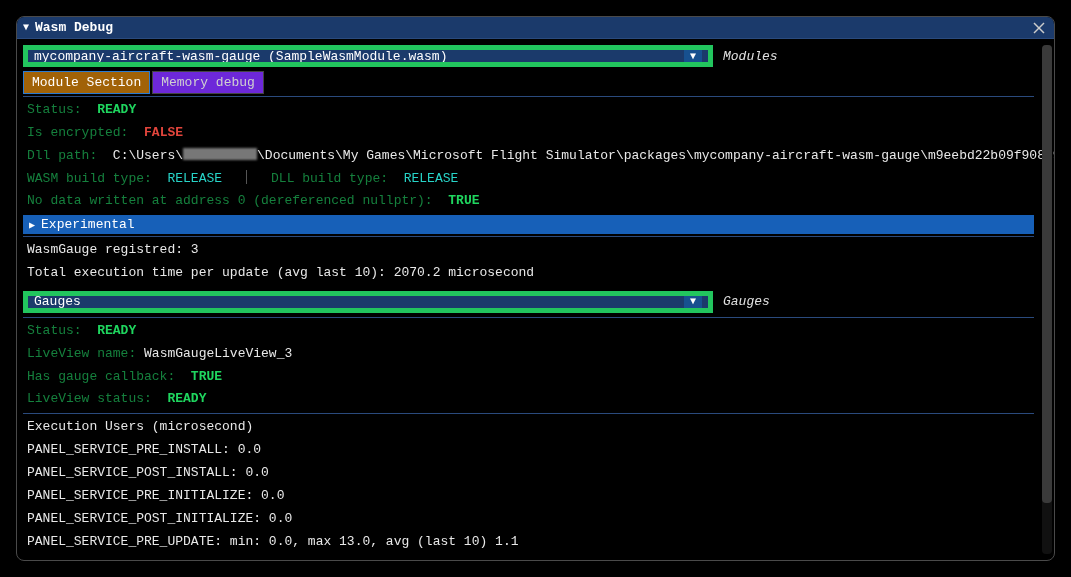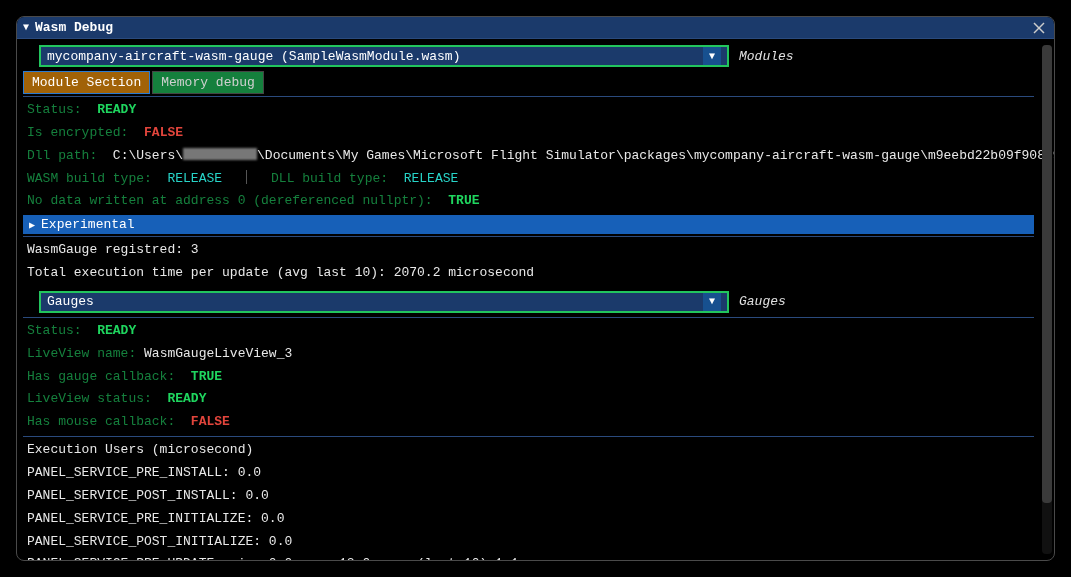--- a/index.html
+++ b/index.html
@@ -78,29 +78,28 @@
     padding-right: 12px;
   }
   .combo-row {
     display: flex;
     align-items: center;
     gap: 10px;
     margin-bottom: 4px;
   }
   .combo {
     background: #1b3a6b;
-    border: 2px solid #22c55e;
+    border: 5px solid #22c55e;
     height: 22px;
     display: flex;
     align-items: center;
     padding: 0 6px;
     color: #fff;
     white-space: nowrap;
     overflow: hidden;
-    margin-left: 16px;
   }
   .combo-module { width: 690px; }
   .combo-gauge { width: 690px; }
   .combo .dd {
     margin-left: auto;
     width: 18px;
     height: 18px;
     background: #17508f;
     display: flex;
     align-items: center;
@@ -113,21 +112,21 @@
     font-size: 13px;
     font-style: italic;
   }
   .tabs {
     display: flex;
     gap: 2px;
     margin-bottom: 2px;
   }
   .tab {
     padding: 3px 8px;
-    background: #15803d;
+    background: #6d28d9;
     color: #d0d0d0;
     border: 1px solid #444;
     cursor: pointer;
     font-size: 13px;
   }
   .tab.active {
     background: #a16207;
     color: #fff;
     border-color: #2a7bd4;
   }
@@ -230,21 +229,20 @@
           <span class="dd">▼</span>
         </div>
         <span class="combo-label">Gauges</span>
       </div>
       <div class="divider"></div>
 
       <div class="line"><span class="label">Status:</span>  <span class="val-green">READY</span></div>
       <div class="line"><span class="label">LiveView name:</span> <span>WasmGaugeLiveView_3</span></div>
       <div class="line"><span class="label">Has gauge callback:</span>  <span class="val-green">TRUE</span></div>
       <div class="line"><span class="label">LiveView status:</span>  <span class="val-green">READY</span></div>
-      <div class="line"><span class="label">Has mouse callback:</span>  <span class="val-red">FALSE</span></div>
 
       <div class="divider"></div>
       <div class="line">Execution Users (microsecond)</div>
       <div class="line">PANEL_SERVICE_PRE_INSTALL: 0.0</div>
       <div class="line">PANEL_SERVICE_POST_INSTALL: 0.0</div>
       <div class="line">PANEL_SERVICE_PRE_INITIALIZE: 0.0</div>
       <div class="line">PANEL_SERVICE_POST_INITIALIZE: 0.0</div>
       <div class="line">PANEL_SERVICE_PRE_UPDATE: min: 0.0, max 13.0, avg (last 10) 1.1</div>
 
     </div>

